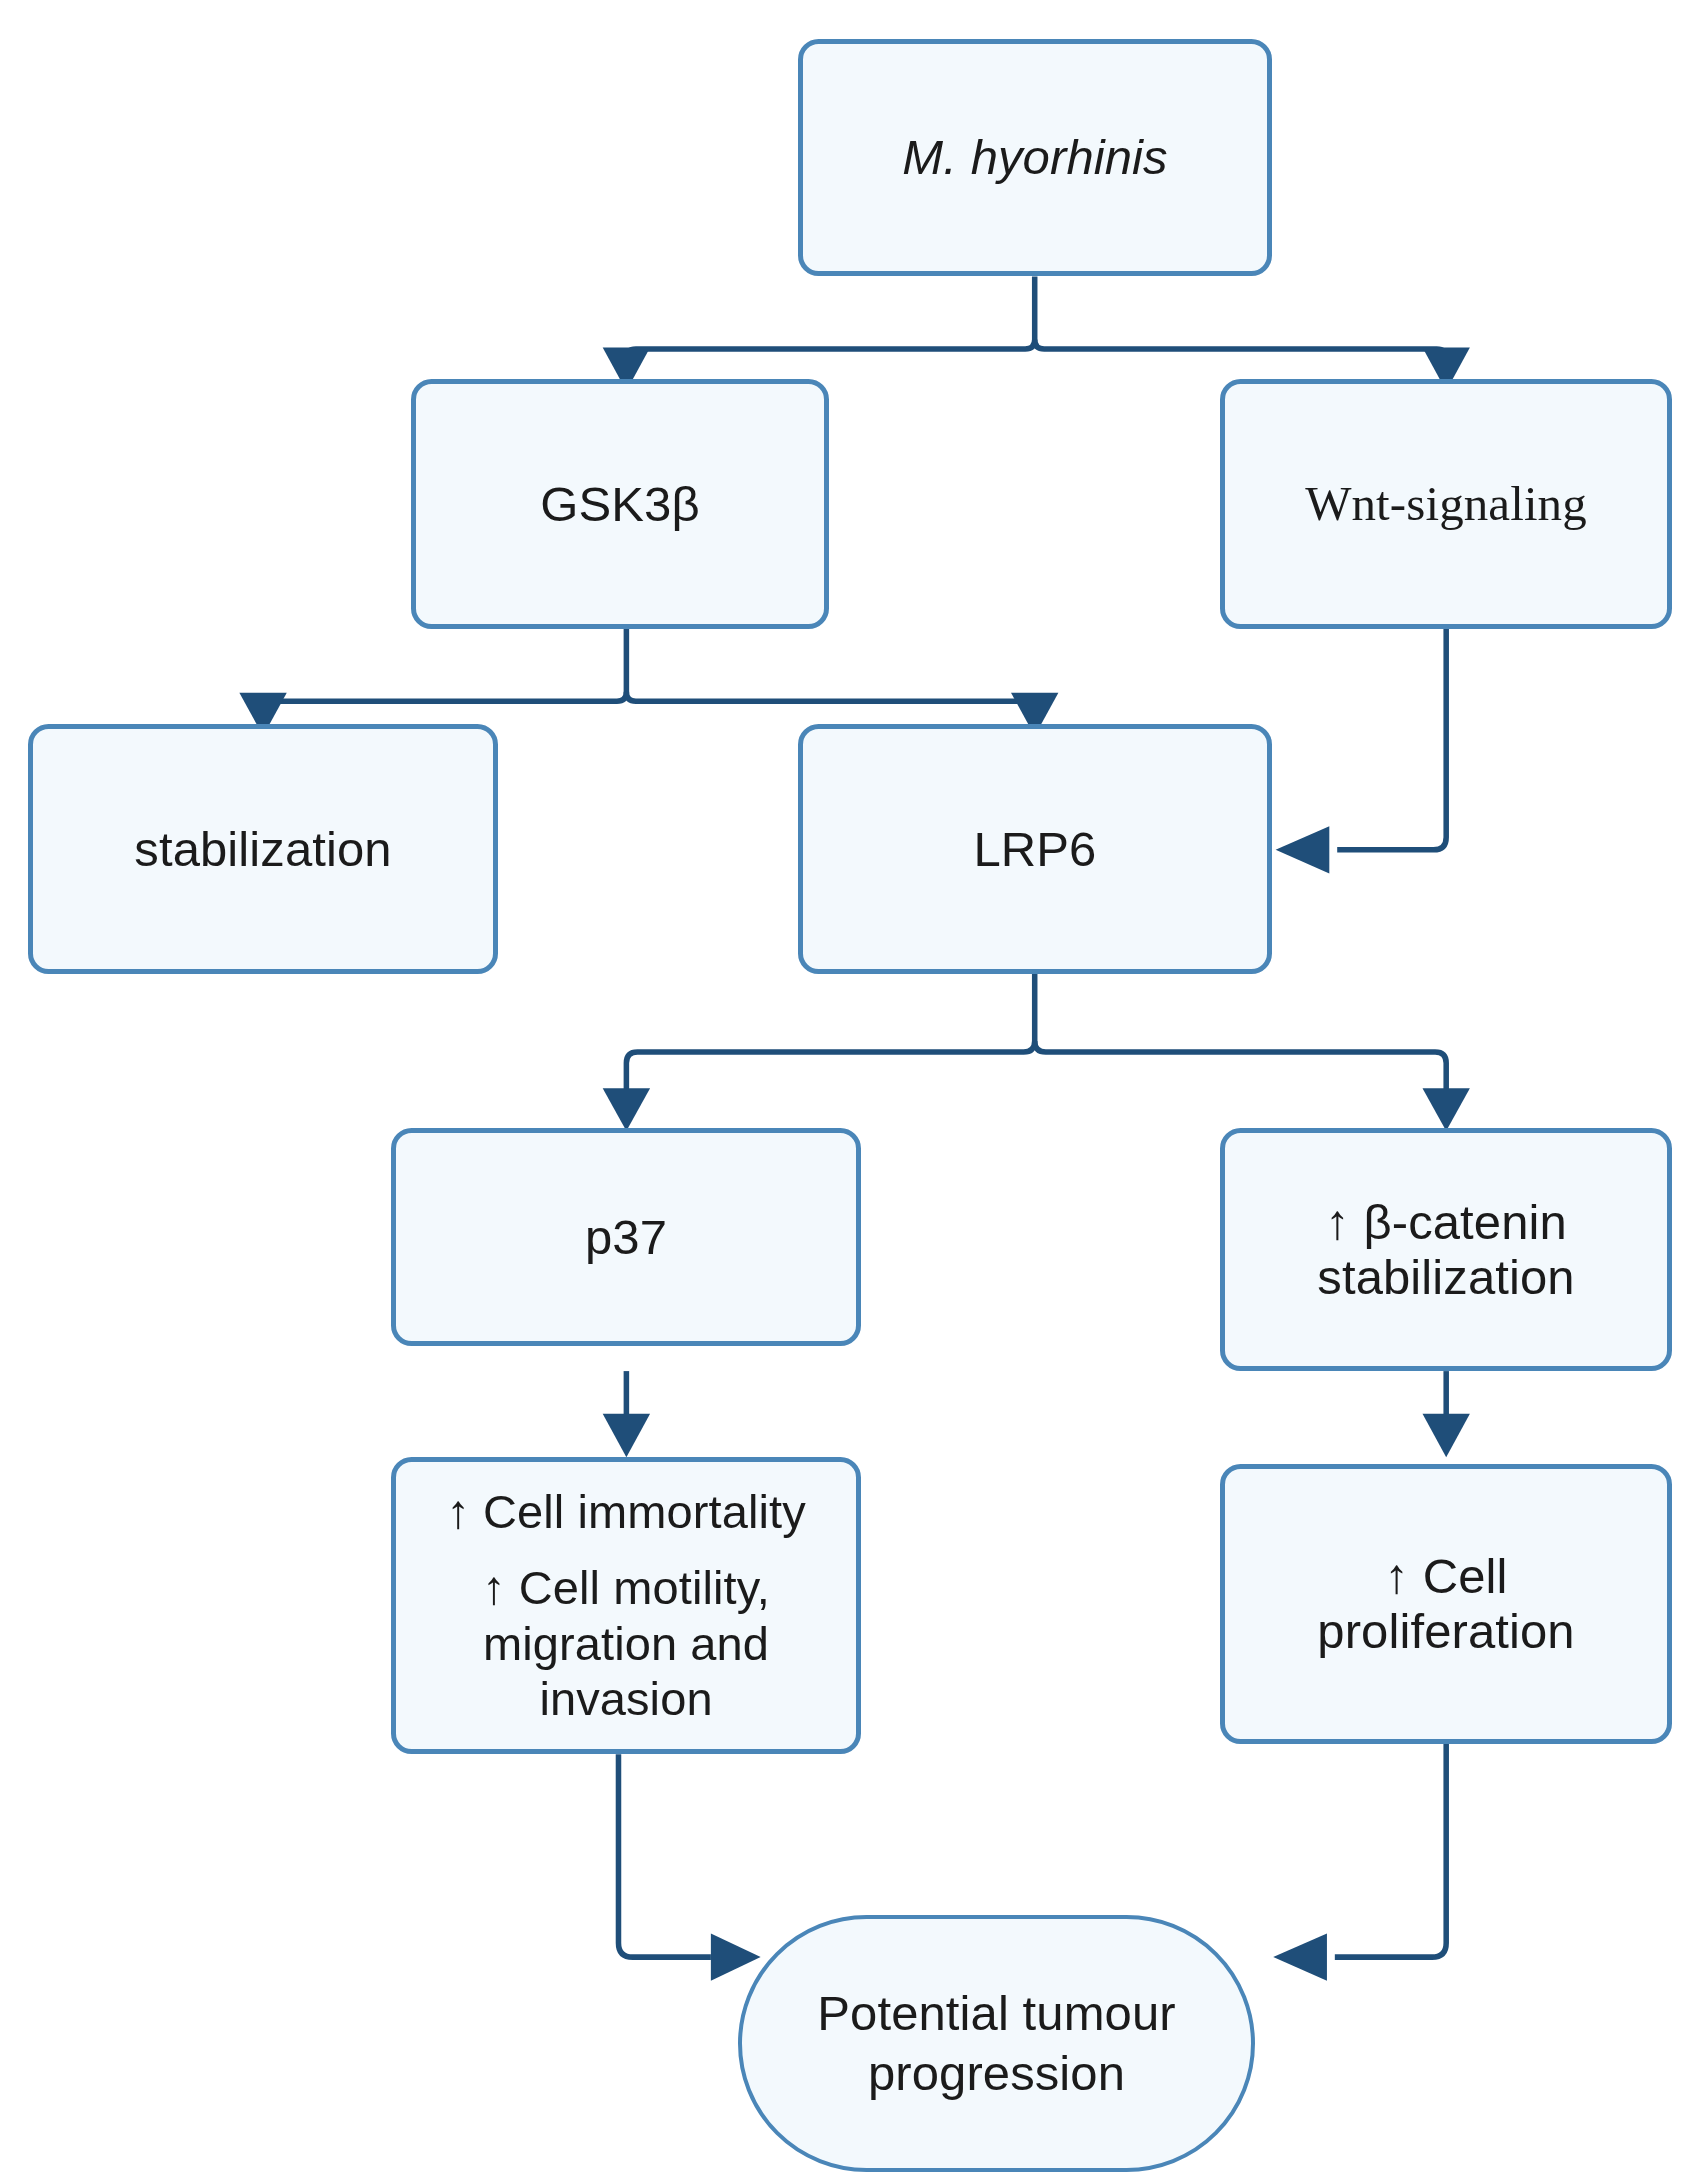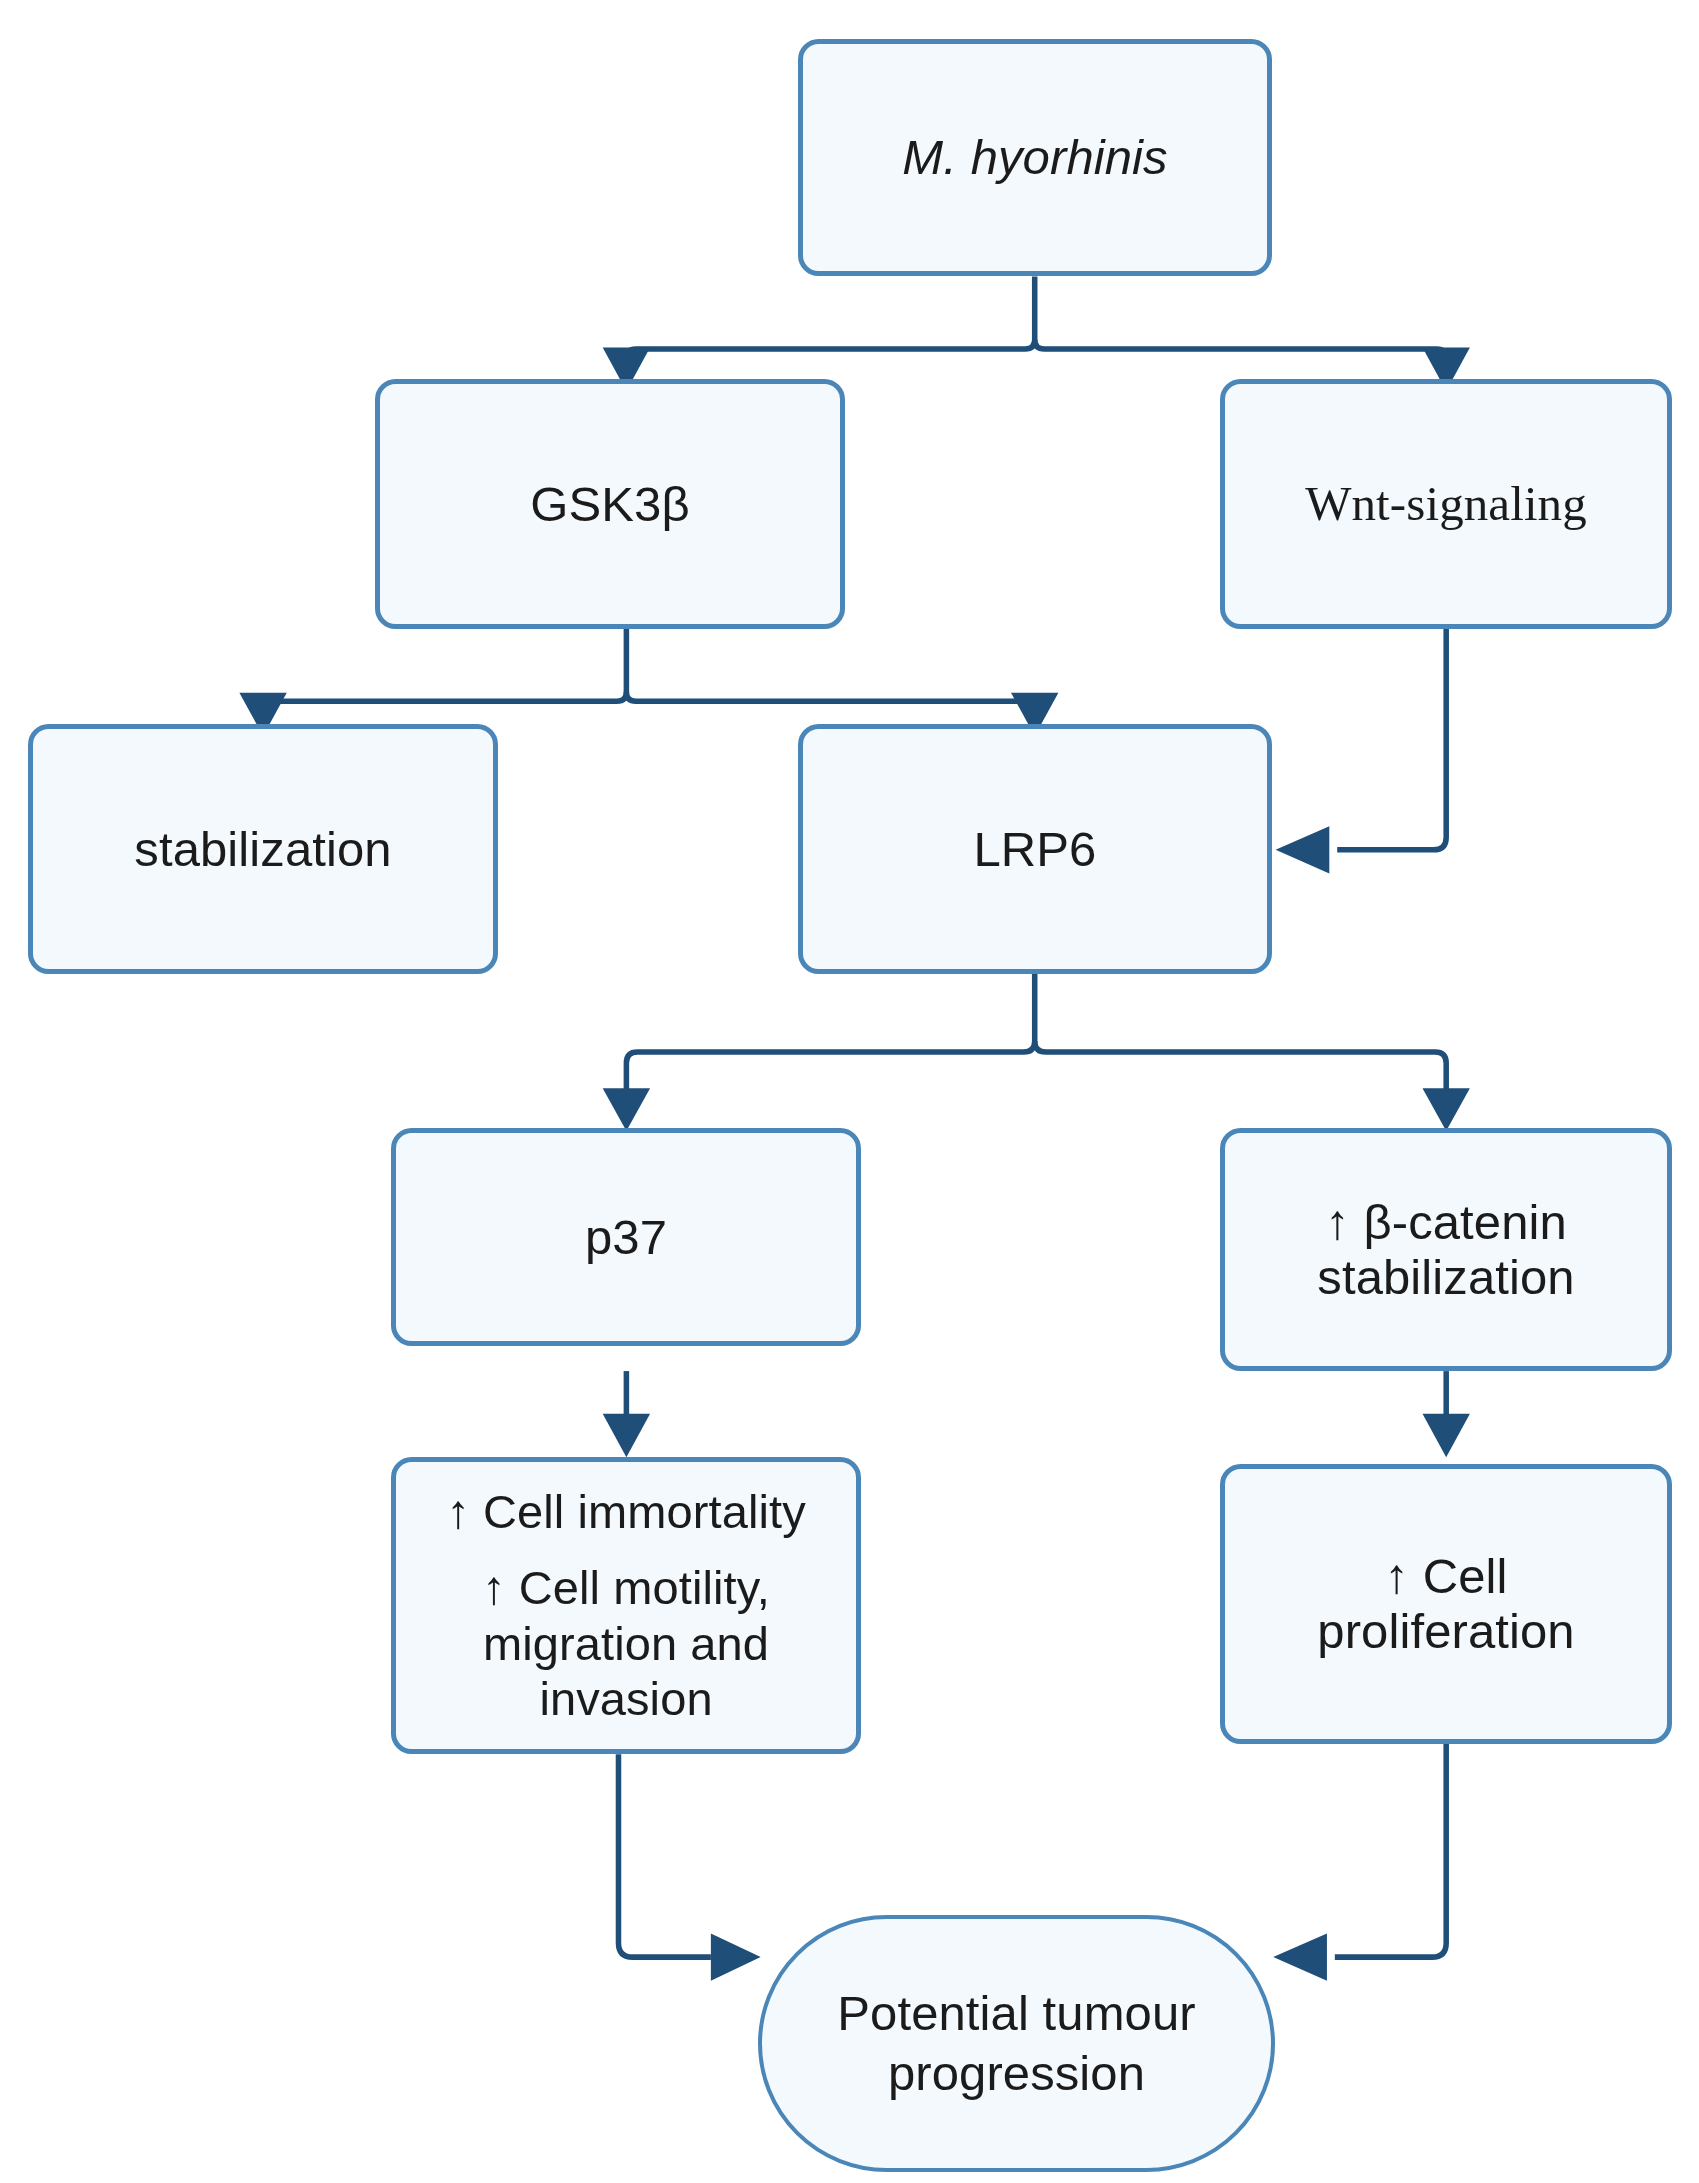--- a/index.html
+++ b/index.html
@@ -60,29 +60,29 @@
   .node.italic .label{ font-style:italic; }
   .node.stadium{
     border-width:4.7px;
     border-radius:134px;
   }
   .node .label .l2{ display:block; }
   .node .label .gap{ display:block; height:20.5px; }
 
   
   #node-mhyorhinis   { left:798px; top:39px;   width:474px;  height:237px; }
-  #node-gsk3b        { left:375px;  top:379px;  width:470px;  height:250px; }
+  #node-gsk3b        { left:411px;  top:379px;  width:418px;  height:250px; }
   #node-wnt          { left:1220px; top:379px;  width:452px;  height:250px;font-family:Liberation Serif, serif; }
   #node-bcat-down    { left:28px;   top:724px;  width:470px;  height:250px; }
   #node-lrp6         { left:798px; top:724px;  width:474px;  height:250px; }
   #node-p37          { left:391px;  top:1128px; width:470px;  height:218px; }
   #node-bcat-up      { left:1220px; top:1128px; width:452px;  height:243px;align-items:center; }
   #node-immortality  { left:391px;  top:1457px; width:470px;  height:297px; }
   #node-proliferation{ left:1220px; top:1457px; width:452px;  height:280px;margin-top:7px; }
-  #node-tumour       { left:758px;  top:1915px; width:517px;  height:257px; }
+  #node-tumour       { left:738px;  top:1915px; width:517px;  height:257px; }
 
   #node-immortality .label{ font-size:47px; line-height:1.18; }
   #node-tumour .label{ font-size:49px; line-height:1.22; }
 </style>
 </head>
 <body>
 
 <div id="canvas">
 
   <svg id="edges" viewBox="0 0 2151 2764">

